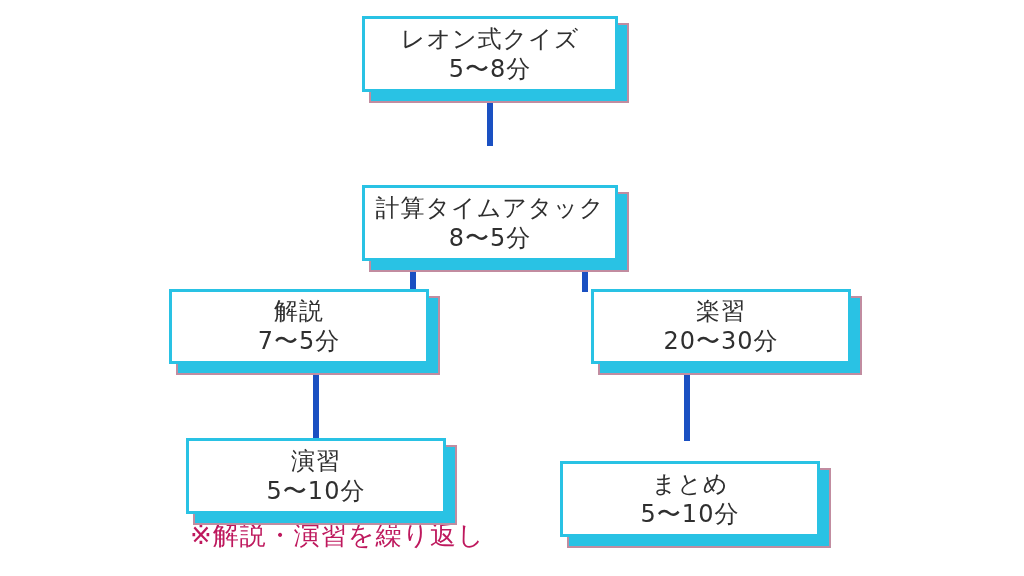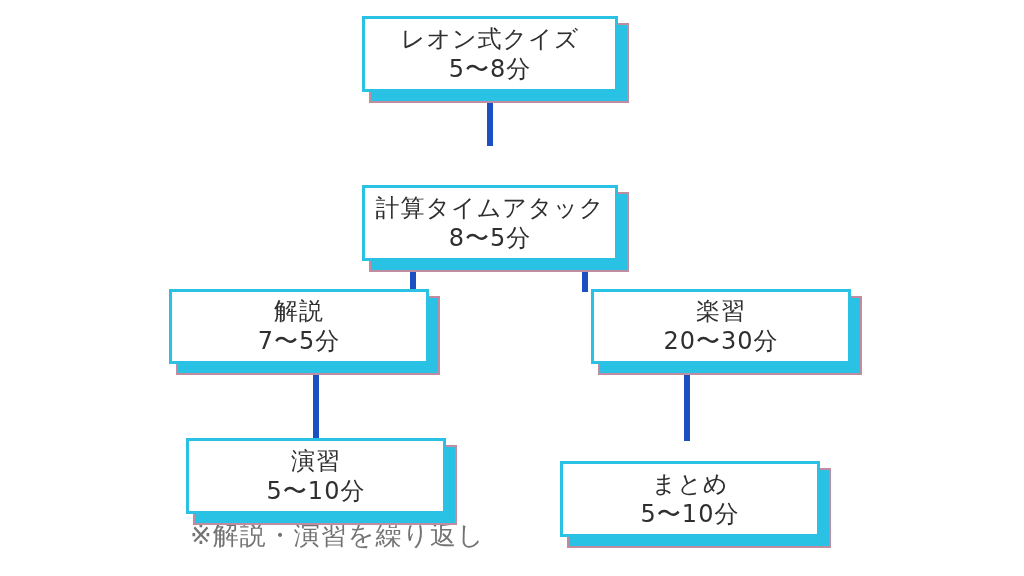--- a/index.html
+++ b/index.html
@@ -57,21 +57,21 @@
   #conn-quiz-timeattack      { left: 487px; top: 90px;  height: 56px; }
   #conn-timeattack-kaisetsu  { left: 410px; top: 216px; height: 76px; }
   #conn-timeattack-gakushu   { left: 582px; top: 216px; height: 76px; }
   #conn-kaisetsu-enshu       { left: 313px; top: 362px; height: 79px; }
   #conn-gakushu-matome       { left: 684px; top: 362px; height: 79px; }
   .note {
     position: absolute;
     left: 190px;
     top: 518px;
     font-size: 26px;
-    color: #737373;
+    color: #be185d;
     letter-spacing: 1px;
     white-space: nowrap;
   }
 </style>
 </head>
 <body>
 
 <div class="canvas">
 
   <div class="connector" id="conn-quiz-timeattack"></div>

